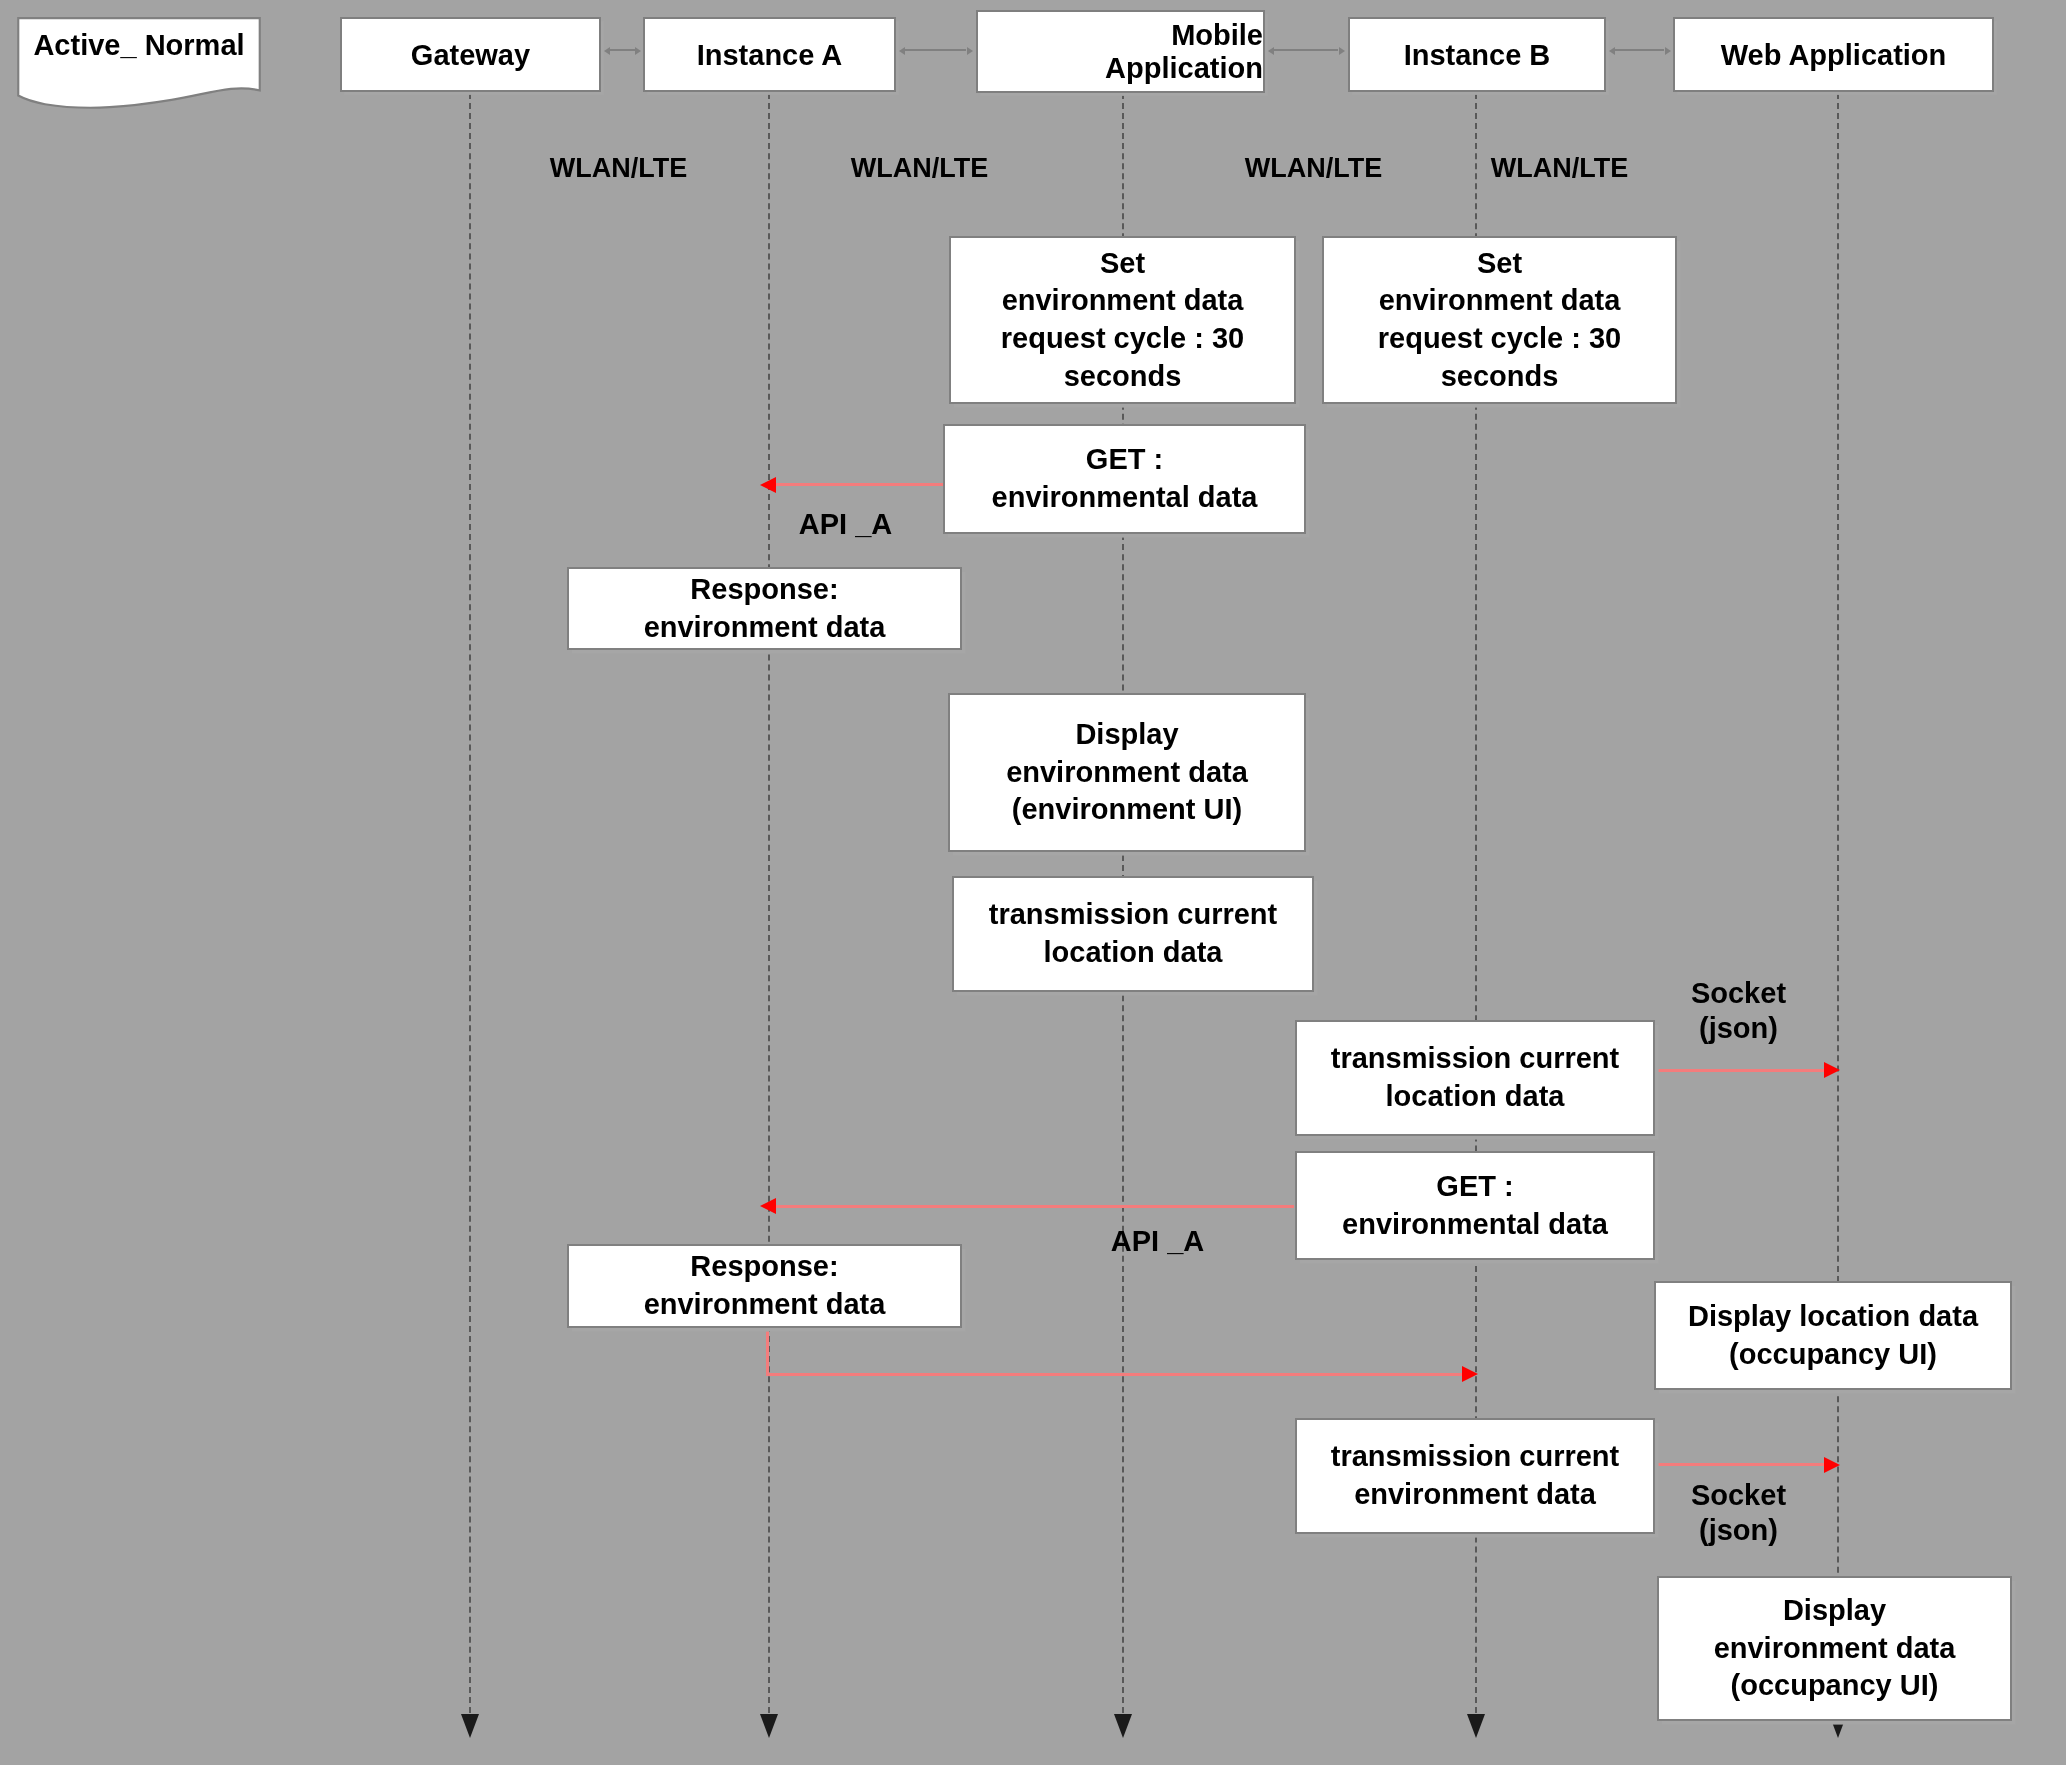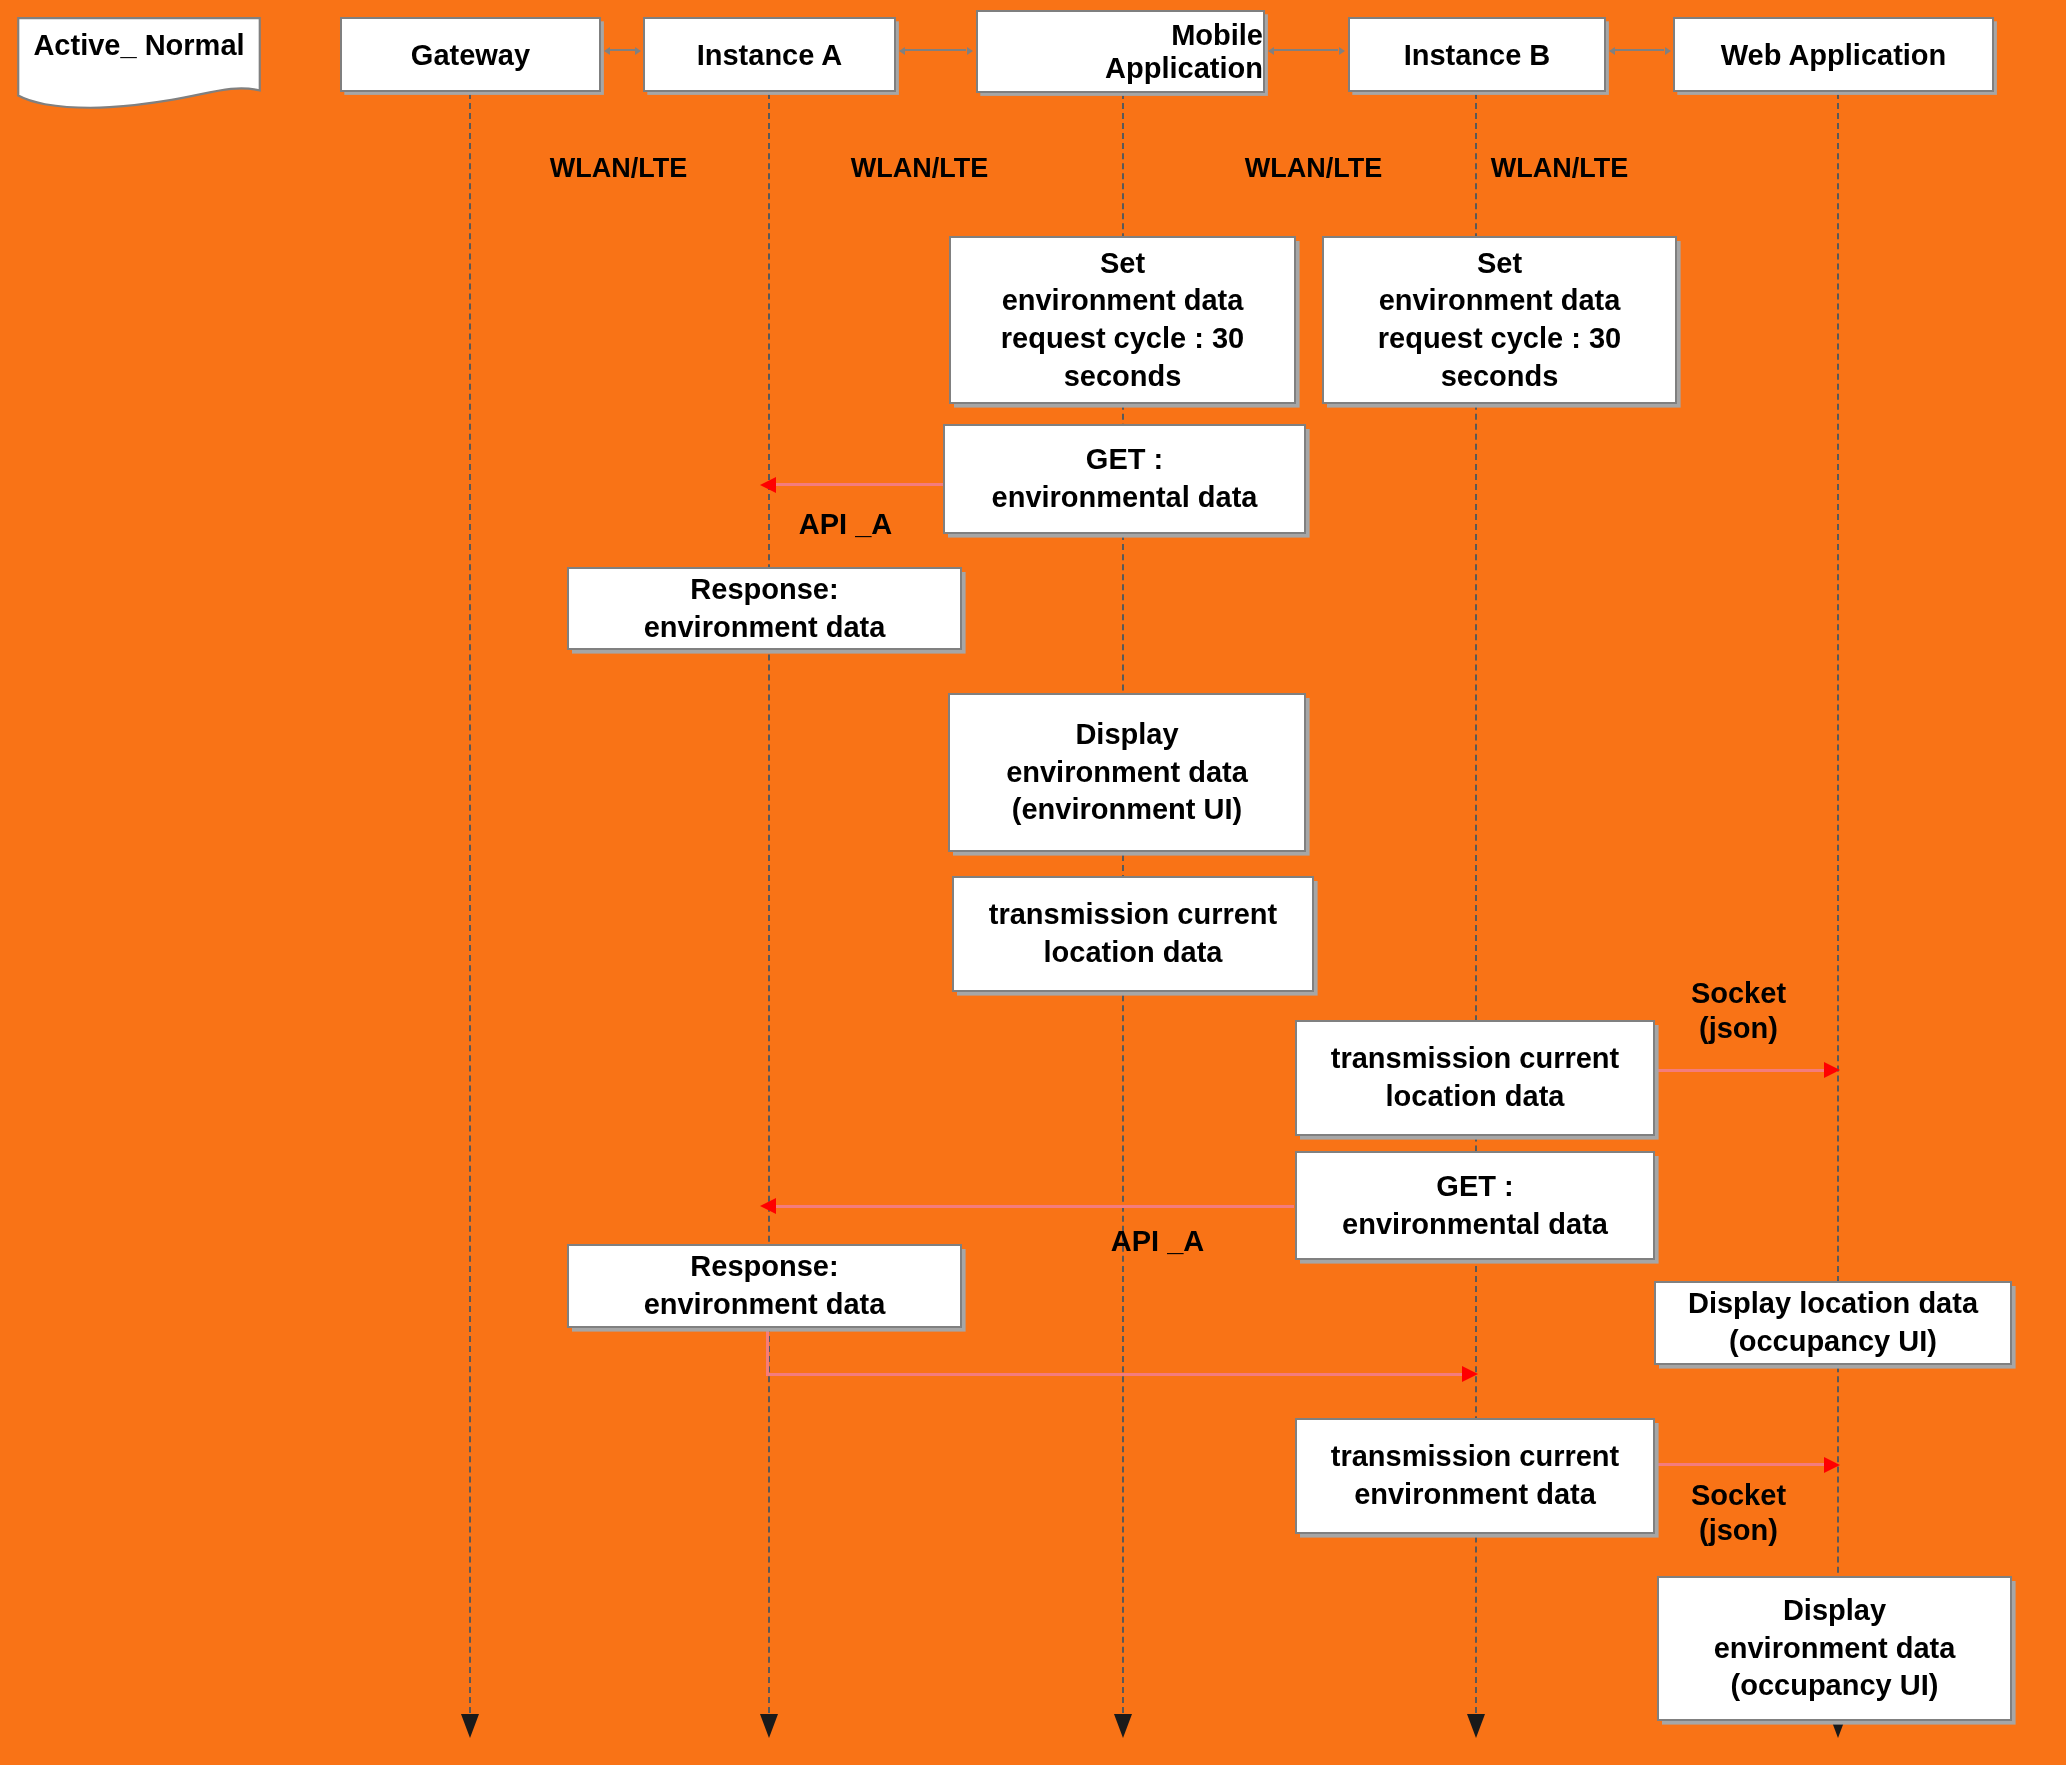--- a/index.html
+++ b/index.html
@@ -7,21 +7,21 @@
     padding: 0;
     background: #ffffff;
   }
   body {
     font-family: "Liberation Sans", sans-serif;
   }
   #canvas {
     position: relative;
     width: 2066px;
     height: 1766px;
-    background: #f97316;
+    background: #a3a3a3;
     overflow: hidden;
   }
 
   
   .lifeline {
     position: absolute;
     width: 0;
     border-left: 2.9px dashed #595959;
     z-index: 1;
   }
@@ -251,21 +251,21 @@
   <div class="msg-box" style="left:1295px; top:1151px; width:360px; height:109px;">
     <span>GET :
 environmental data</span>
   </div>
 
   <div class="msg-box" style="left:567px; top:1244px; width:395px; height:84px;">
     <span>Response:
 environment data</span>
   </div>
 
-  <div class="msg-box" style="left:1654px; top:1281px; width:358px; height:84px;">
+  <div class="msg-box" style="left:1654px; top:1281px; width:358px; height:109px;">
     <span>Display location data
 (occupancy UI)</span>
   </div>
 
   <div class="msg-box" style="left:1295px; top:1418px; width:360px; height:116px;">
     <span>transmission current
 environment data</span>
   </div>
 
   <div class="msg-box" style="left:1657px; top:1576px; width:355px; height:145px;">

